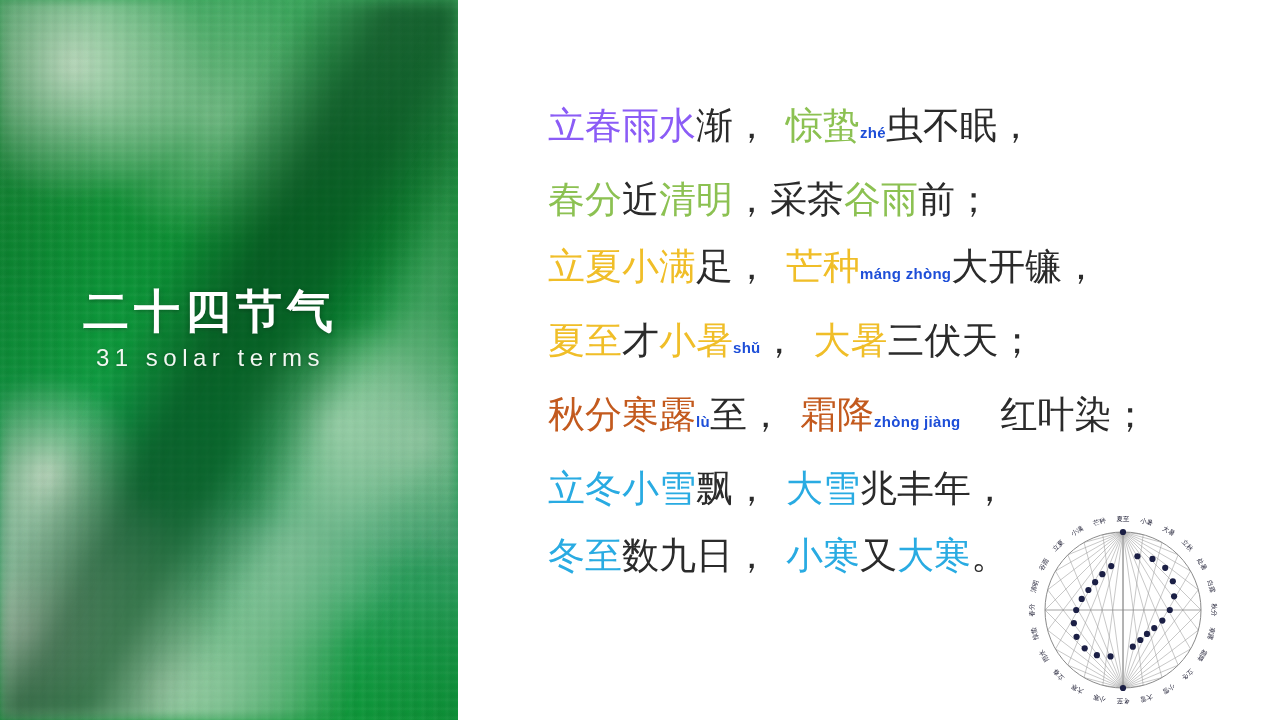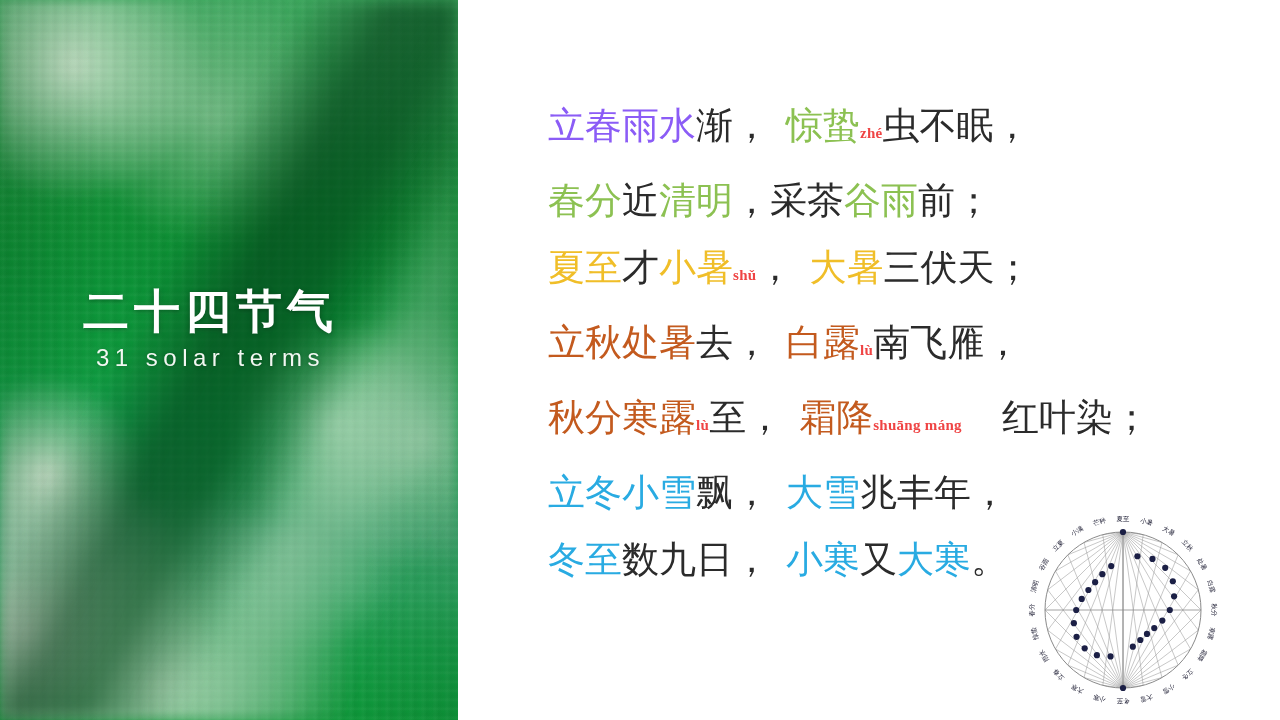--- a/index.html
+++ b/index.html
@@ -94,23 +94,23 @@
   #poem{
     position:absolute;left:548px;top:92px;width:620px;
   }
   .poem-line{
     font-size:37px;line-height:67px;white-space:nowrap;color:#2b2b2b;
     font-family:"DejaVu Sans","Liberation Sans",sans-serif;
     letter-spacing:0px;
   }
   .seg{}
   .pinyin{
-    font-size:15px;font-weight:600;color:#ef4444;vertical-align:baseline;
+    font-size:15px;font-weight:600;color:#1d4ed8;vertical-align:baseline;
     letter-spacing:.3px;
-    font-family:Liberation Serif, serif;
+    font-family:Liberation Sans, sans-serif;
   }
   .gap{display:inline-block;width:16px;}
 
   
   #wheel{
     position:absolute;left:1012px;top:500px;width:222px;height:216px;
   }
   #wheel svg{display:block;width:222px;height:216px;}
   .wheel-label{
     font-size:6.4px;fill:#14142b;
@@ -133,23 +133,23 @@
 
     <div id="title-block">
       <div id="title-cn">二十四节气</div>
       <div id="title-en">31 solar terms</div>
     </div>
   </div>
 
   <div id="poem">
       <div class="poem-line"><span class="seg" style="color: #8b5cf6;">立春雨水</span><span class="seg" style="color: rgb(43, 43, 43);">渐，</span><span class="gap"></span><span class="seg" style="color: rgb(140, 193, 82);">惊蛰</span><span class="pinyin">zhé</span><span class="seg" style="color: rgb(43, 43, 43);">虫不眠，</span></div>
       <div class="poem-line"><span class="seg" style="color: rgb(140, 193, 82);">春分</span><span class="seg" style="color: rgb(43, 43, 43);">近</span><span class="seg" style="color: rgb(140, 193, 82);">清明</span><span class="seg" style="color: rgb(43, 43, 43); text-align: center;">，采茶</span><span class="seg" style="color: rgb(140, 193, 82);">谷雨</span><span class="seg" style="color: rgb(43, 43, 43);">前；</span></div>
+      <div class="poem-line"><span class="seg" style="color: rgb(240, 190, 40);">立夏小满</span><span class="seg" style="color: rgb(43, 43, 43);">足，</span><span class="gap"></span><span class="seg" style="color: rgb(240, 190, 40);">芒种</span><span class="pinyin">máng zhòng</span><span class="seg" style="color: rgb(43, 43, 43);">大开镰，</span></div>
       <div class="poem-line"><span class="seg" style="color: rgb(240, 190, 40);">夏至</span><span class="seg" style="color: rgb(43, 43, 43);">才</span><span class="seg" style="color: rgb(240, 190, 40);">小暑</span><span class="pinyin">shǔ</span><span class="seg" style="color: rgb(43, 43, 43);">，</span><span class="gap"></span><span class="seg" style="color: rgb(240, 190, 40);">大暑</span><span class="seg" style="color: rgb(43, 43, 43);">三伏天；</span></div>
-      <div class="poem-line"><span class="seg" style="color: rgb(195, 90, 30);">立秋处暑</span><span class="seg" style="color: rgb(43, 43, 43);">去，</span><span class="gap"></span><span class="seg" style="color: rgb(195, 90, 30);">白露</span><span class="pinyin">lù</span><span class="seg" style="color: rgb(43, 43, 43);">南飞雁，</span></div>
-      <div class="poem-line"><span class="seg" style="color: rgb(195, 90, 30);">秋分寒露</span><span class="pinyin">lù</span><span class="seg" style="color: rgb(43, 43, 43);">至，</span><span class="gap"></span><span class="seg" style="color: rgb(195, 90, 30);">霜降</span><span class="pinyin">shuāng máng</span><span class="seg" style="color: rgb(43, 43, 43); margin-left: 40px;">红叶染；</span></div>
+      <div class="poem-line"><span class="seg" style="color: rgb(195, 90, 30);">秋分寒露</span><span class="pinyin">lù</span><span class="seg" style="color: rgb(43, 43, 43);">至，</span><span class="gap"></span><span class="seg" style="color: rgb(195, 90, 30);">霜降</span><span class="pinyin">zhòng jiàng</span><span class="seg" style="color: rgb(43, 43, 43); margin-left: 40px;">红叶染；</span></div>
       <div class="poem-line"><span class="seg" style="color: rgb(41, 171, 226);">立冬小雪</span><span class="seg" style="color: rgb(43, 43, 43);">飘，</span><span class="gap"></span><span class="seg" style="color: rgb(41, 171, 226);">大雪</span><span class="seg" style="color: rgb(43, 43, 43);">兆丰年，</span></div>
       <div class="poem-line"><span class="seg" style="color: rgb(41, 171, 226);">冬至</span><span class="seg" style="color: rgb(43, 43, 43);">数九日，</span><span class="gap"></span><span class="seg" style="color: rgb(41, 171, 226);">小寒</span><span class="seg" style="color: rgb(43, 43, 43);">又</span><span class="seg" style="color: rgb(41, 171, 226);">大寒</span><span class="seg" style="color: rgb(43, 43, 43);">。</span></div>
     </div>
 
   <div id="wheel">
     <svg viewBox="0 0 222 216" xmlns="http://www.w3.org/2000/svg">
       <g id="wheel-lines">
           <line x1="111" y1="32" x2="111" y2="32" stroke="#9a9a9a" stroke-width="0.55"></line>
           <line x1="111" y1="188" x2="111" y2="32" stroke="#9a9a9a" stroke-width="0.55"></line>
           <line x1="111" y1="32" x2="131.18788551799662" y2="34.65778554945267" stroke="#9a9a9a" stroke-width="0.55"></line>

